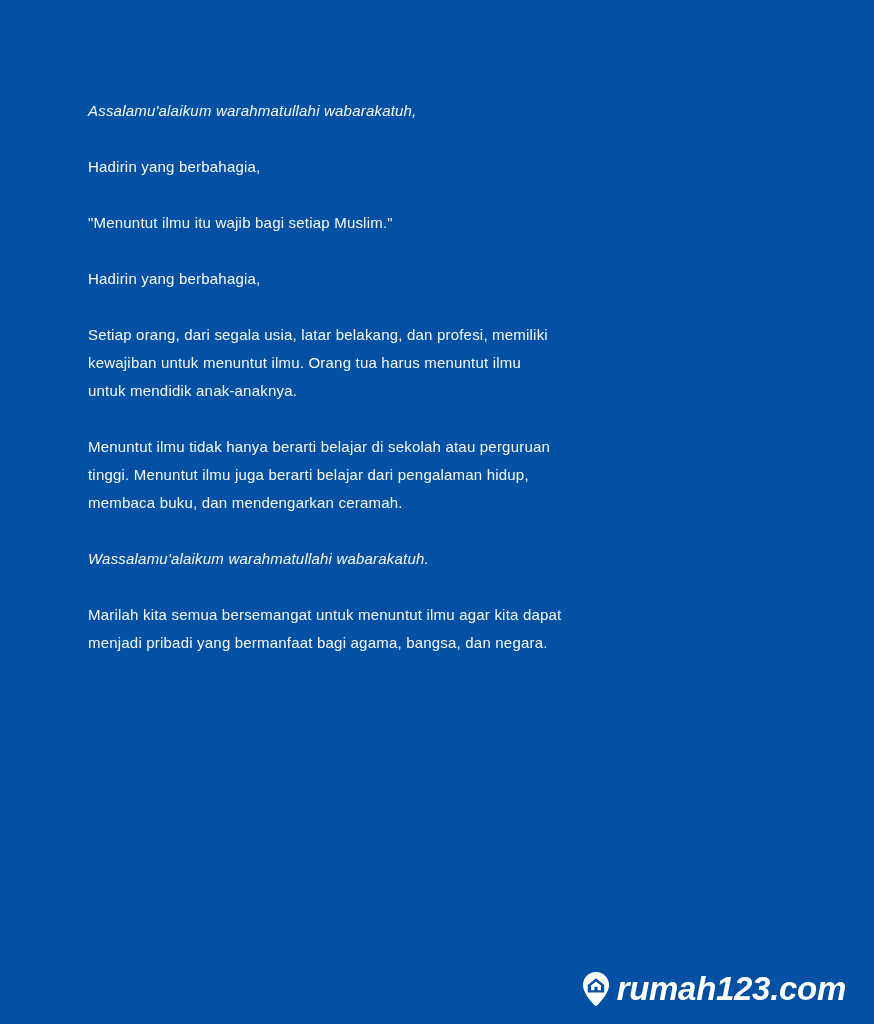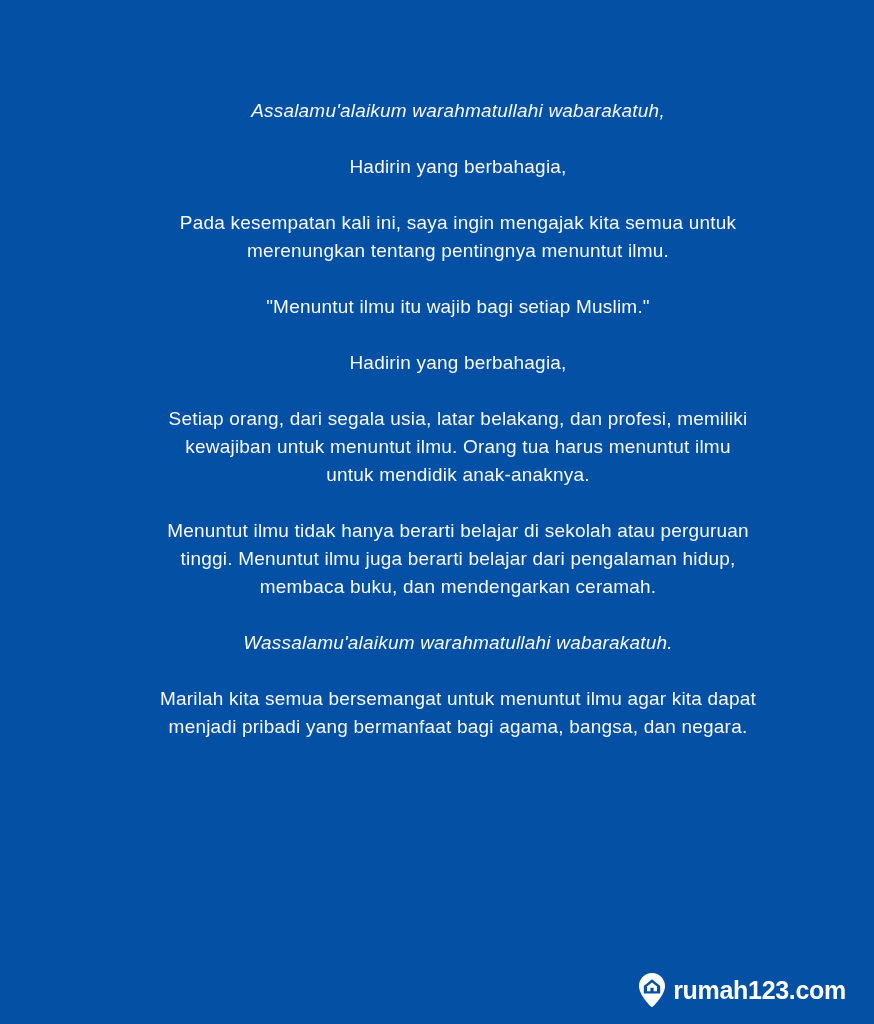--- a/index.html
+++ b/index.html
@@ -10,24 +10,23 @@
     position: relative;
     overflow: hidden;
     font-family: "Liberation Sans", sans-serif;
   }
   .doc {
     position: absolute;
     left: 88px;
     top: 97px;
     width: 740px;
     color: #f8f9fa;
-    font-size: 19px;
+    font-size: 15px;
     line-height: 28px;
     letter-spacing: 0.2px;
-    text-align: center;
   }
   .para {
     margin: 0 0 28px 0;
     white-space: pre-line;
   }
   .italic { font-style: italic; }
   .footer-logo {
     position: absolute;
     right: 28px;
     bottom: 16px;
@@ -36,32 +35,31 @@
     gap: 5px;
     color: #ffffff;
   }
   .footer-logo .pin-icon {
     width: 32px;
     height: 36px;
     display: block;
   }
   .footer-logo .brand-text {
     font-weight: bold;
-    font-size: 25px;
+    font-size: 33px;
     letter-spacing: -0.3px;
+    font-style: italic;
   }
 </style>
 </head>
 <body>
 
 <main class="doc">
   <p class="para italic">Assalamu'alaikum warahmatullahi wabarakatuh,</p>
   <p class="para">Hadirin yang berbahagia,</p>
-  <p class="para">Pada kesempatan kali ini, saya ingin mengajak kita semua untuk
-merenungkan tentang pentingnya menuntut ilmu.</p>
   <p class="para">"Menuntut ilmu itu wajib bagi setiap Muslim."</p>
   <p class="para">Hadirin yang berbahagia,</p>
   <p class="para">Setiap orang, dari segala usia, latar belakang, dan profesi, memiliki
 kewajiban untuk menuntut ilmu. Orang tua harus menuntut ilmu
 untuk mendidik anak-anaknya.</p>
   <p class="para">Menuntut ilmu tidak hanya berarti belajar di sekolah atau perguruan
 tinggi. Menuntut ilmu juga berarti belajar dari pengalaman hidup,
 membaca buku, dan mendengarkan ceramah.</p>
   <p class="para italic">Wassalamu'alaikum warahmatullahi wabarakatuh.</p>
   <p class="para">Marilah kita semua bersemangat untuk menuntut ilmu agar kita dapat

